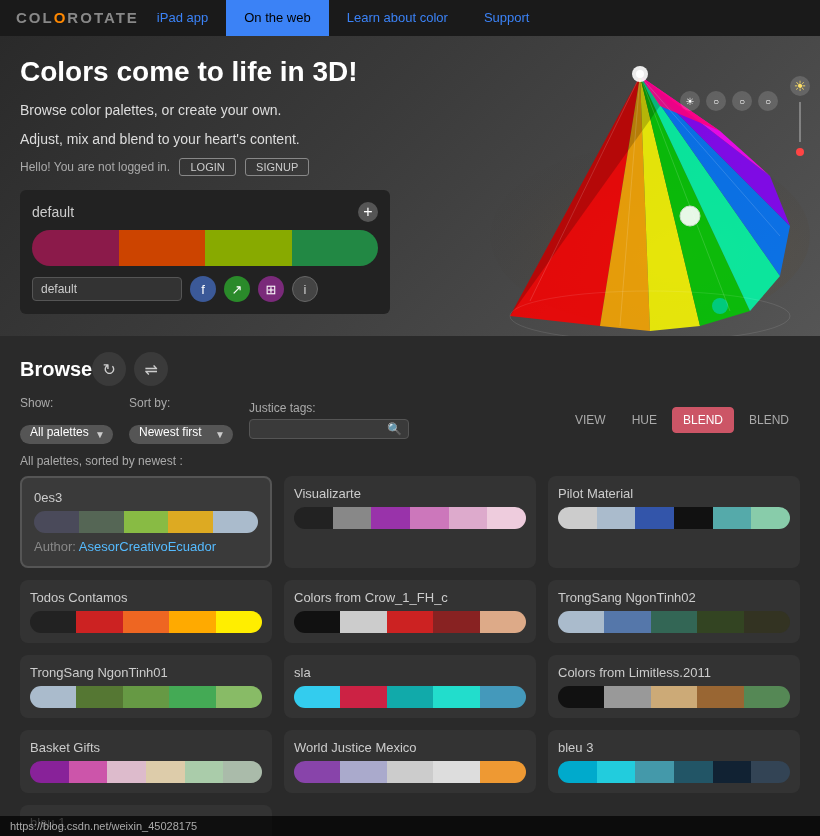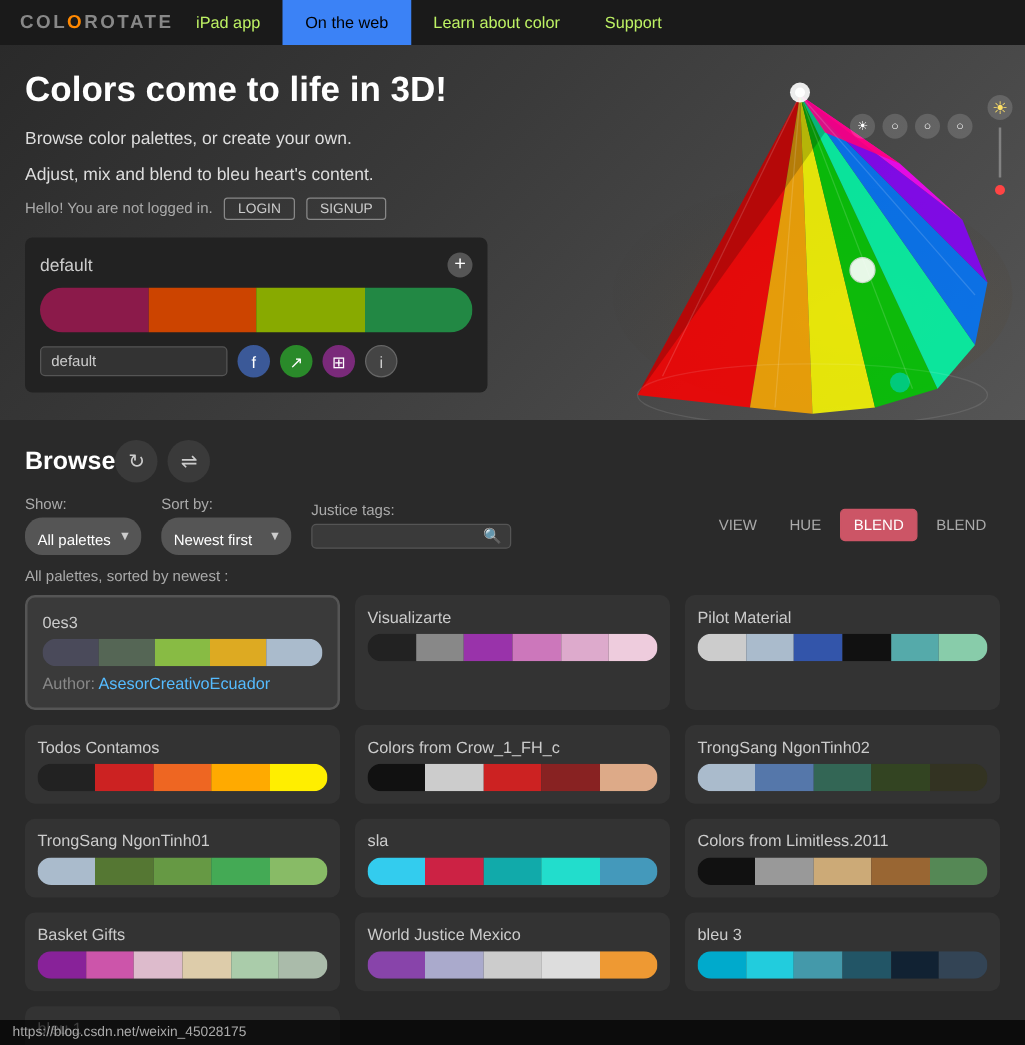--- a/index.html
+++ b/index.html
@@ -8,21 +8,21 @@
     
     nav {
       background: #1a1a1a;
       display: flex;
       align-items: center;
       height: 36px;
       padding: 0 16px;
     }
     .nav-links { display: flex; gap: 0; }
     .nav-link {
-      color: #bef264;
+      color: #3b82f6;
       text-decoration: none;
       padding: 0 18px;
       height: 36px;
       line-height: 36px;
       font-size: 13px;
       cursor: pointer;
     }
     .nav-link.active {
       background: #3b82f6;
       color: #000;
@@ -143,32 +143,32 @@
       margin-bottom: 10px;
     }
     .browse-title { font-size: 20px; font-weight: bold; color: #fff; }
     .browse-controls-row {
       display: flex;
       align-items: center;
       gap: 16px;
       flex-wrap: wrap;
       margin-bottom: 10px;
     }
-    .control-group { display: flex; flex-direction: column; gap: 4px; }
+    .control-group { display: flex; flex-direction: column; gap: 15px; }
     .control-label { font-size: 12px; color: #aaa; }
     .select-wrapper {
       position: relative;
       display: inline-flex;
       align-items: center;
     }
     .browse-select {
       background: #555;
       border: none;
       color: #fff;
-      padding: 11px 24px 5px 10px;
+      padding: 0 24px 5px 10px;
       border-radius: 14px;
       font-size: 12px;
       cursor: pointer;
       appearance: none;
       -webkit-appearance: none;
     }
     .select-arrow {
       position: absolute;
       right: 8px;
       font-size: 10px;
@@ -364,21 +364,21 @@
     <div style="display:flex;flex-direction:column;align-items:center;gap:4px;margin-top:30px;">
       <div class="ctrl-btn sun-icon">☀</div>
       <div style="width:2px;height:40px;background:rgba(255,255,255,0.3);margin:2px auto;"></div>
       <div style="width:8px;height:8px;border-radius:50%;background:#ff4444;margin:auto;"></div>
     </div>
   </div>
 
   <div class="hero-left">
     <h1>Colors come to life in 3D!</h1>
     <p>Browse color palettes, or create your own.</p>
-    <p>Adjust, mix and blend to bleu heart's content.</p>
+    <p>Adjust, mix and blend to your heart's content.</p>
     <div class="hero-auth">
       <span>Hello! You are not logged in.</span>
       <button class="btn-login">LOGIN</button>
       <button class="btn-signup">SIGNUP</button>
     </div>
 
     <div class="palette-card">
       <div class="palette-card-header">
         <span class="palette-card-title">default</span>
         <div class="palette-add-btn">+</div>

